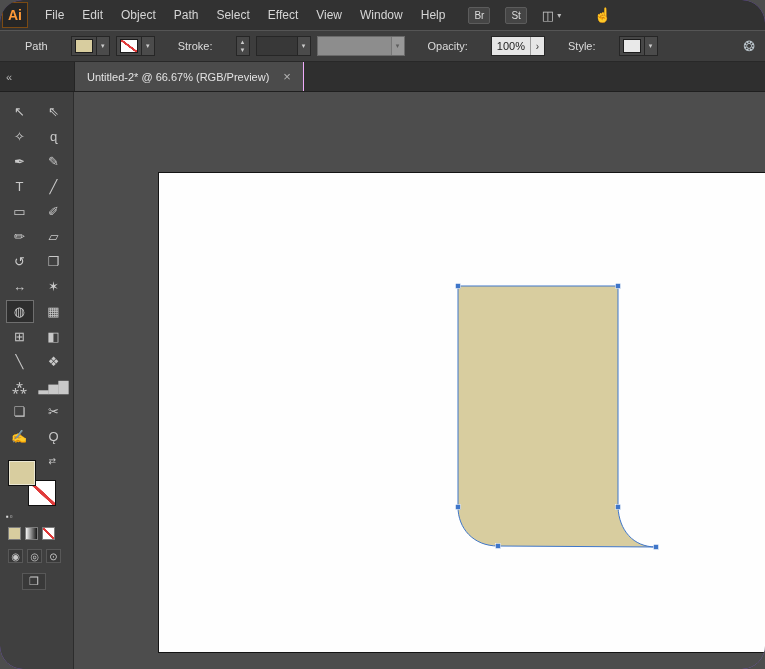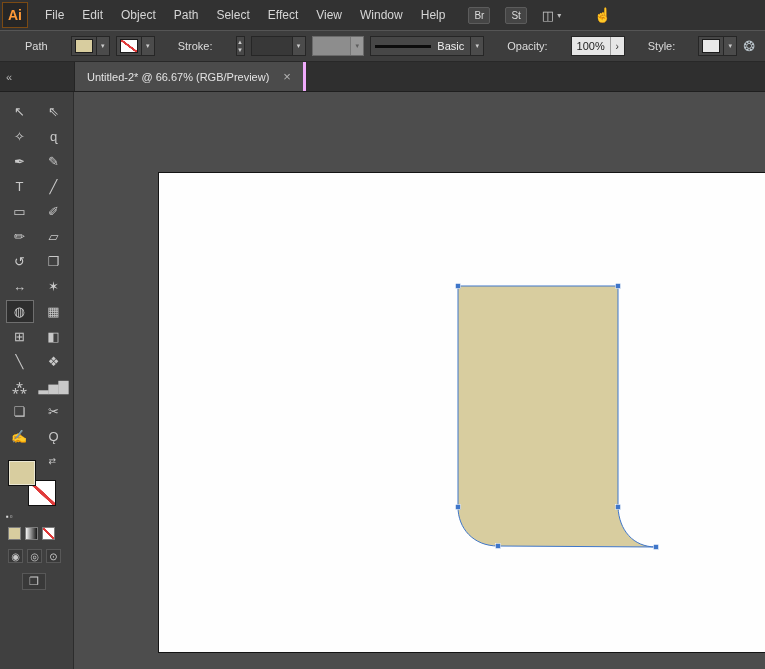--- a/index.html
+++ b/index.html
@@ -1,21 +1,21 @@
 <!DOCTYPE html>
 <html style="--fill: #d8cd9f; --sel: #3f76c9; --red: #e03a3a; --orange: #ff9a38;"><head>
 <meta charset="utf-8">
 <style>
   * { box-sizing: border-box; }
   html,body { margin:0; padding:0; }
   body {
     font-family: "Liberation Sans", sans-serif;
     background:#4d4d4d;
   }
-  .app { position:relative; width:765px; height:669px; overflow:hidden; background:#8b5cf6; }
+  .app { position:relative; width:765px; height:669px; overflow:hidden; background:#8b5cf6;border-radius:23px; }
 
   
   .menu-bar {
     height:30px; background:#323232; display:flex; align-items:center;
     color:#d6d6d6; font-size:12px;
   }
   .ai-logo {
     width:26px; height:26px; margin:2px 8px 2px 2px;
     background:#262626; border:1px solid #7a4a14;
     color:var(--orange,#ff9a38); font-weight:bold; font-size:14px;
@@ -67,21 +67,21 @@
   .opacity-field { background:#e6e6e6; color:#1d1d1d; height:100%; display:flex; align-items:center; padding:3px 5px; min-width:38px; }
   .opacity-next { width:14px; height:100%; background:#e6e6e6; border-left:1px solid #9a9a9a; display:flex; align-items:center; justify-content:center; color:#333; font-size:10px; }
   .style-swatch { width:18px; height:14px; margin:2px 3px; border:1px solid #1c1c1c; background:#e9e9e9; }
   .recolor { margin-left:auto; font-size:14px; color:#bcc7ce; padding-right:2px; }
 
   
   .tab-strip { height:30px; background:#2f2f2f; display:flex; align-items:stretch; border-bottom:1px solid #1f1f1f; }
   .collapse-zone { width:74px; display:flex; align-items:center; padding-left:6px; color:#b9b9b9; font-size:11px; }
   .doc-tab {
     background:#4b4b4b; display:flex; align-items:center; padding:0 12px;
-    color:#e3e3e3; font-size:11px; border-left:1px solid #242424; border-right:3px solid #f0abfc;
+    color:#e3e3e3; font-size:11px; border-left:1px solid #242424; border-right:1px solid #f0abfc;
   }
   .doc-tab .close { margin-left:14px; color:#b5b5b5; font-size:13px; }
 
   
   .workspace { display:flex; height:577px; }
   .toolbar {
     width:74px; background:#404040; border-right:1px solid #2c2c2c;
     display:flex; flex-direction:column; padding-top:8px; flex:none;
   }
   .tools-grid { display:grid; grid-template-columns:28px 28px; gap:2px 6px; justify-content:center; }
@@ -170,25 +170,20 @@
       <span>▼</span>
     </span>
     <span class="combo">
       <span class="stroke-size-field"></span>
       <span class="arrow">▾</span>
     </span>
     <span class="combo disabled">
       <span class="field"></span>
       <span class="arrow">▾</span>
     </span>
-    <span class="combo brush-combo">
-      <span class="brush-line"></span>
-      <span class="brush-name">Basic</span>
-      <span class="arrow">▾</span>
-    </span>
     <span class="cb-label">Opacity:</span>
     <span class="opacity-box">
       <span class="opacity-field">100%</span>
       <span class="opacity-next">›</span>
     </span>
     <span class="cb-label">Style:</span>
     <span class="combo">
       <span class="style-swatch"></span>
       <span class="arrow">▾</span>
     </span>

